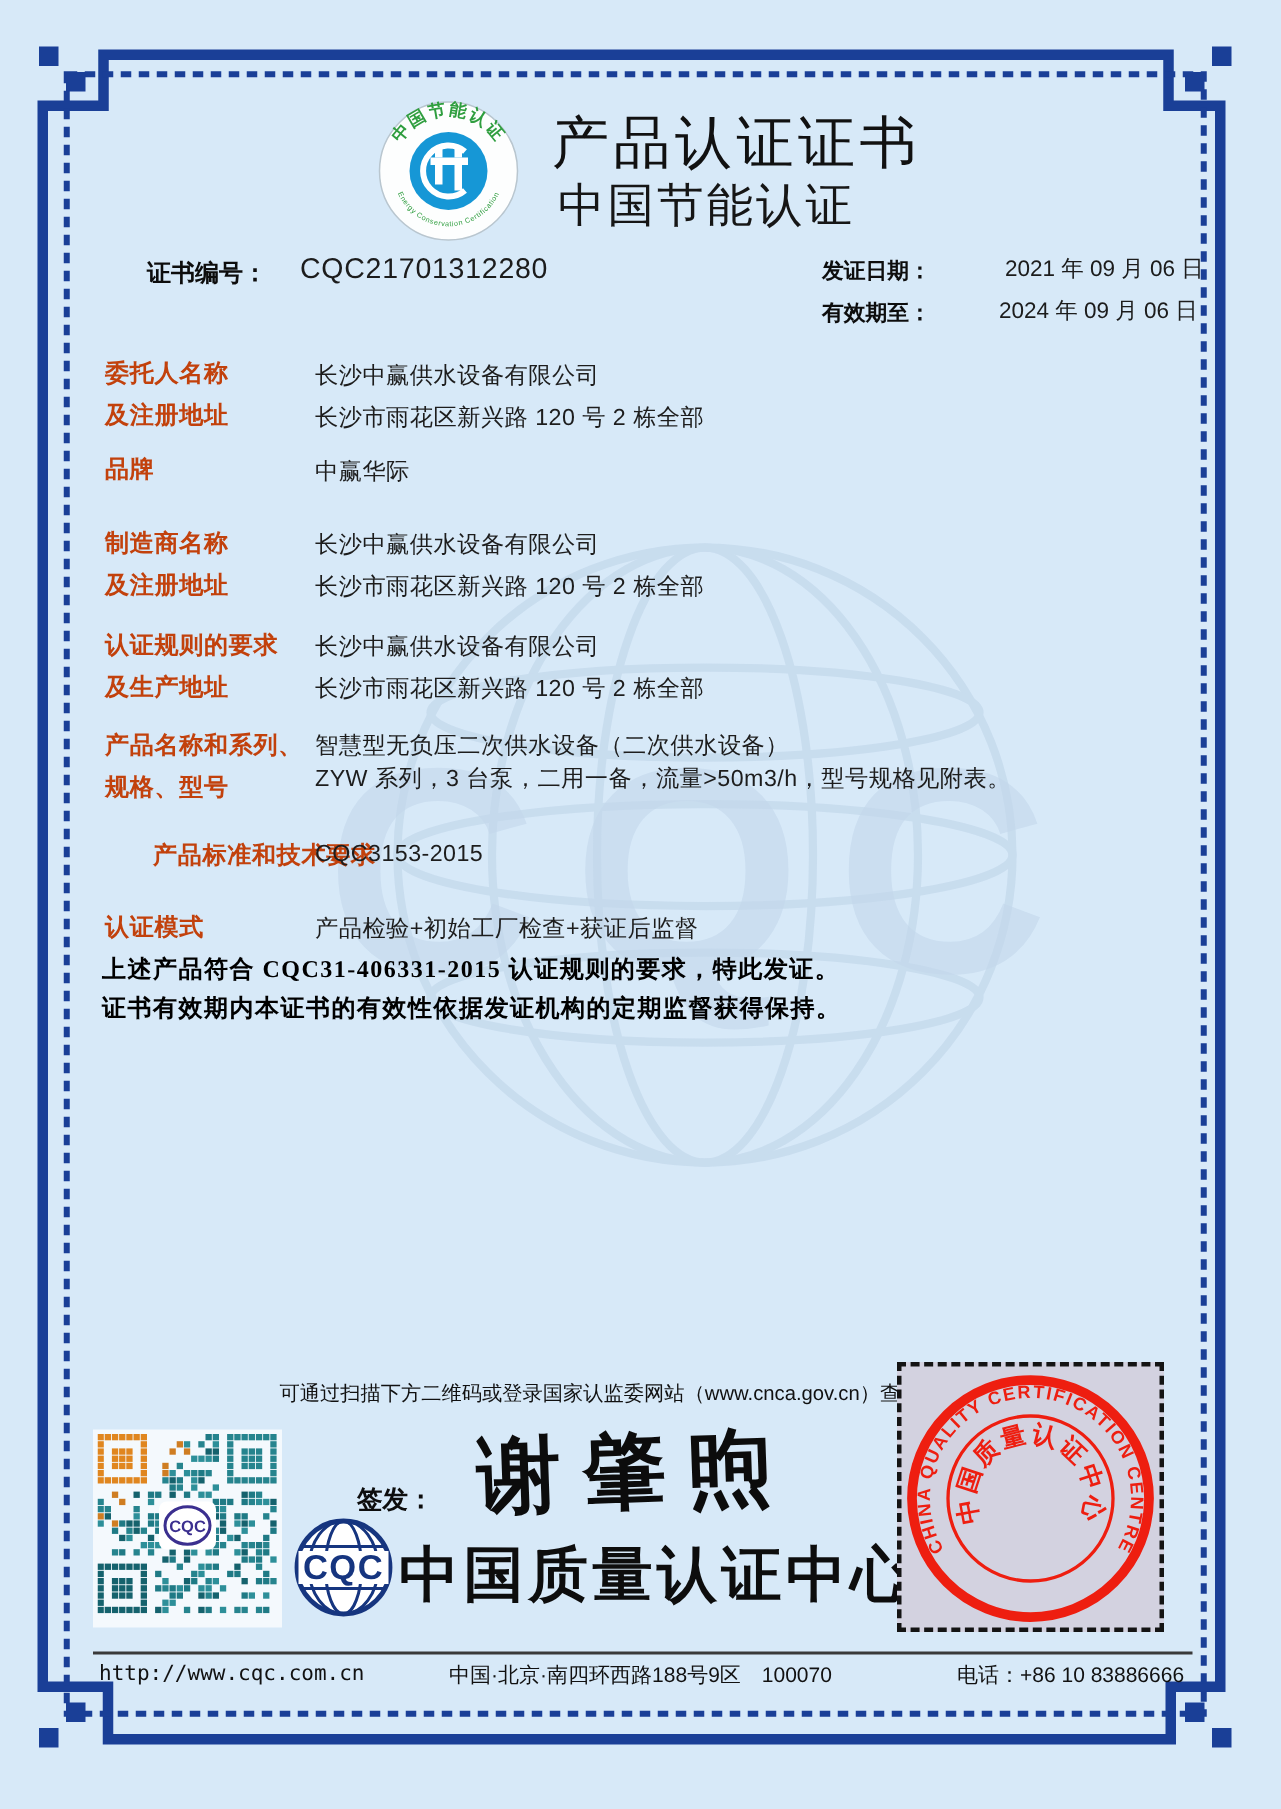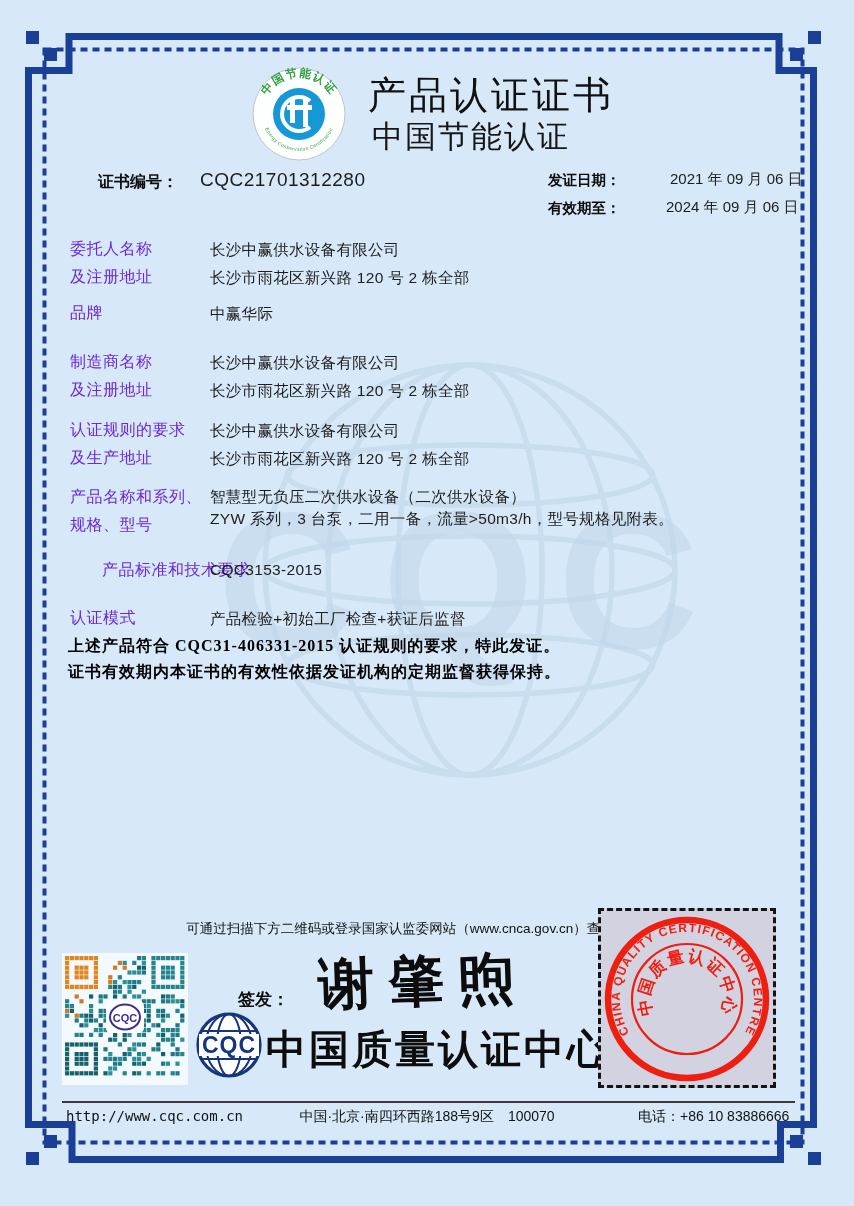--- a/index.html
+++ b/index.html
@@ -13,21 +13,21 @@
   
   .title{font-size:38px; font-weight:normal; letter-spacing:3px; color:#111;}
   .subtitle{font-size:31px; letter-spacing:2px; color:#161616;}
   
   .kai{font-family:"Liberation Serif", serif; font-weight:bold; color:#0d0d0d;}
   .certno-label{font-size:16px;}
   .certno-val{font-size:19px; color:#1c1c1c; letter-spacing:0.5px;}
   .date-label{font-size:14.5px;}
   .date-val{font-size:15px; color:#1c1c1c;}
   
-  .lbl{font-size:16px; font-weight:normal; color:#6d28d9; letter-spacing:0.5px;}
+  .lbl{font-size:16px; font-weight:bold; color:#c2410c; letter-spacing:0.5px;}
   .val{font-size:15.5px; color:#1d1d1d; letter-spacing:0.3px;text-align:right;}
   .statement{font-family:"Liberation Serif", serif; font-weight:bold;
     font-size:16px; color:#000000; letter-spacing:1px;}
   .scan-hint{width:100%; text-align:center; font-size:13.5px; color:#111;}
   .sign-label{font-size:17px;}
   .signature{font-family:"Liberation Serif", serif; font-size:56px; font-weight:bold;
     color:#0c0c0c; letter-spacing:14px; transform:rotate(-2deg); white-space:nowrap;}
   .org-name{font-size:40px; font-weight:700; color:#0d0d0d; letter-spacing:3px; white-space:nowrap;}
   
   .stamp-box{

